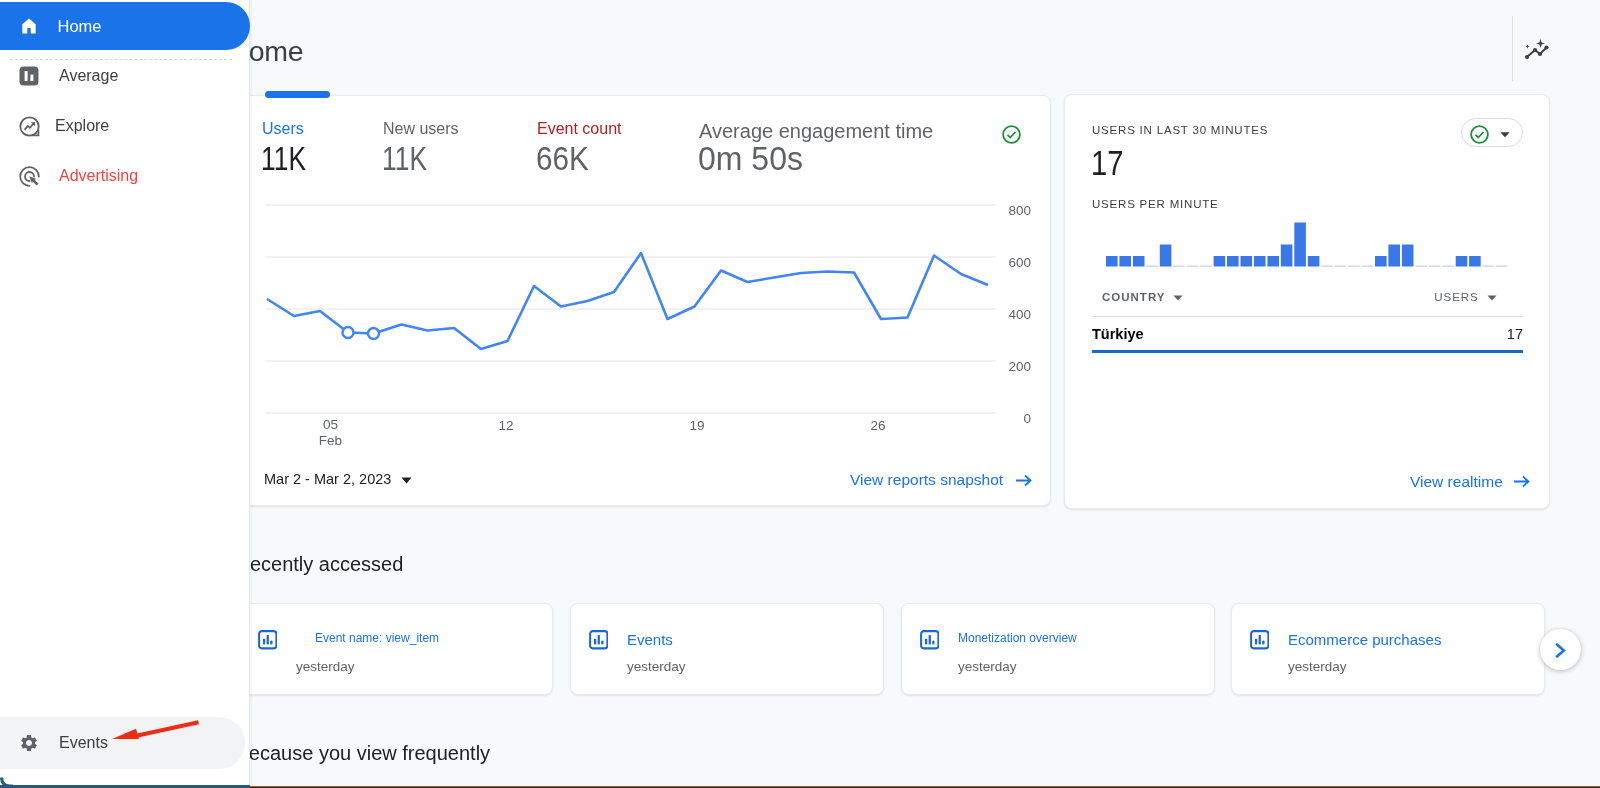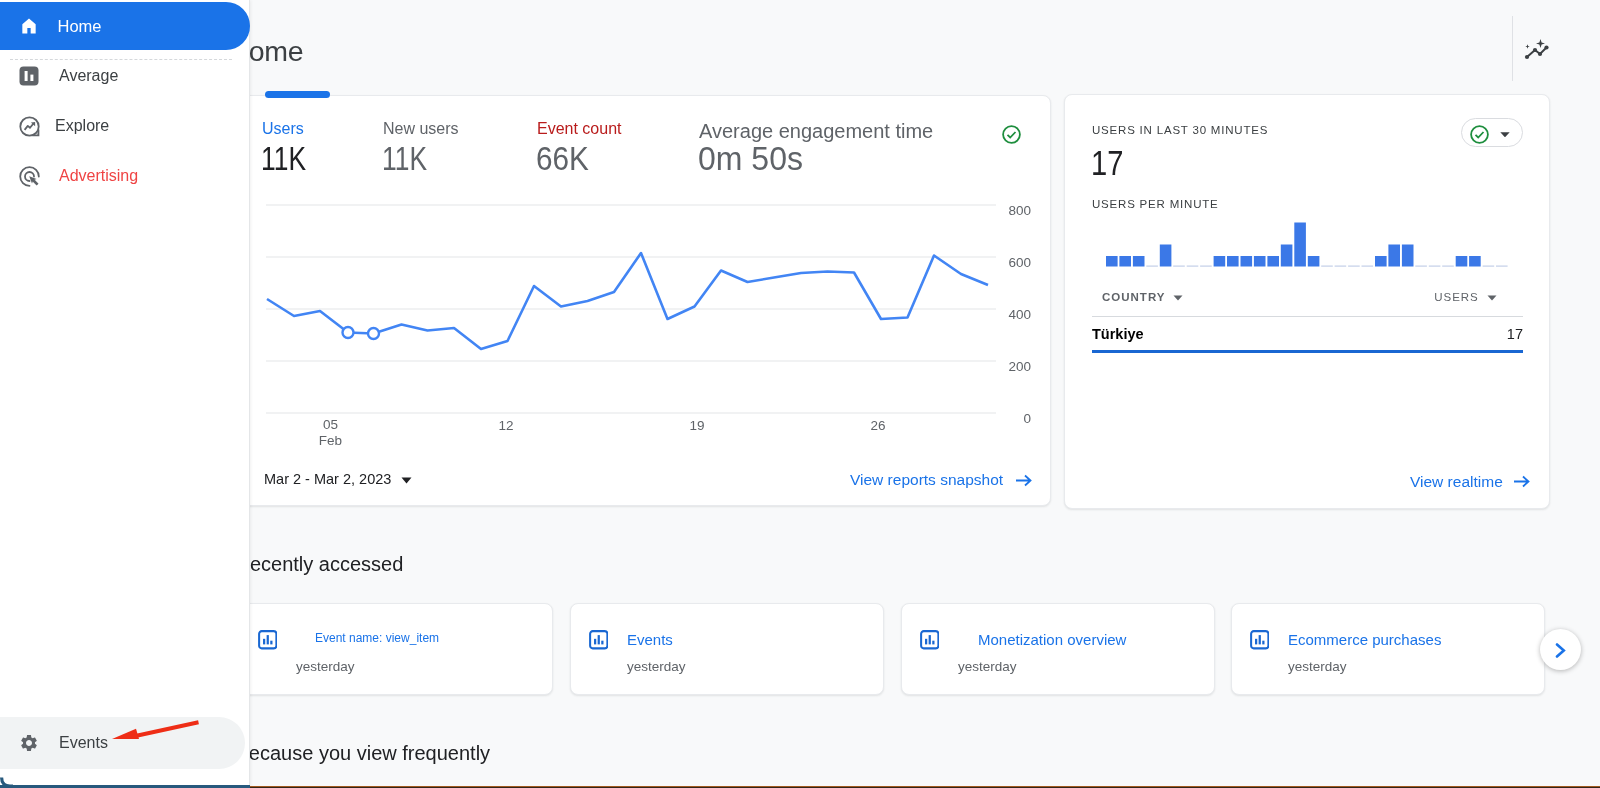--- a/index.html
+++ b/index.html
@@ -174,21 +174,21 @@
       <rect x="13.2" y="11.5" width="2.4" height="4" fill="#1967d2"></rect>
     </svg>
   <div class="abs" style="left:627px;top:631px;font-size:15px;color:#1a73e8;font-weight:500;">Events</div>
   <div class="abs" style="left:627px;top:659px;font-size:13.5px;color:#5f6368;">yesterday</div>
   <svg class="abs" style="left:919.5px;top:630px;" width="19.5" height="19.5" viewBox="0 0 21 21">
       <rect x="1.2" y="1.2" width="18.6" height="18.6" rx="2.8" fill="none" stroke="#1967d2" stroke-width="2.2"></rect>
       <rect x="5.4" y="9.5" width="2.4" height="6" fill="#1967d2"></rect>
       <rect x="9.3" y="5.5" width="2.4" height="10" fill="#1967d2"></rect>
       <rect x="13.2" y="11.5" width="2.4" height="4" fill="#1967d2"></rect>
     </svg>
-  <div class="abs" style="left:958px;top:631px;font-size:15px;color:#1a73e8;font-weight:500;margin-left:20px;">Monetization overview</div>
+  <div class="abs" style="left:958px;top:631px;font-size:12px;color:#1a73e8;font-weight:500;">Monetization overview</div>
   <div class="abs" style="left:958px;top:659px;font-size:13.5px;color:#5f6368;">yesterday</div>
   <svg class="abs" style="left:1249.5px;top:630px;" width="19.5" height="19.5" viewBox="0 0 21 21">
       <rect x="1.2" y="1.2" width="18.6" height="18.6" rx="2.8" fill="none" stroke="#1967d2" stroke-width="2.2"></rect>
       <rect x="5.4" y="9.5" width="2.4" height="6" fill="#1967d2"></rect>
       <rect x="9.3" y="5.5" width="2.4" height="10" fill="#1967d2"></rect>
       <rect x="13.2" y="11.5" width="2.4" height="4" fill="#1967d2"></rect>
     </svg>
   <div class="abs" style="left:1288px;top:631px;font-size:15px;color:#1a73e8;font-weight:500;">Ecommerce purchases</div>
   <div class="abs" style="left:1288px;top:659px;font-size:13.5px;color:#5f6368;">yesterday</div>
 

